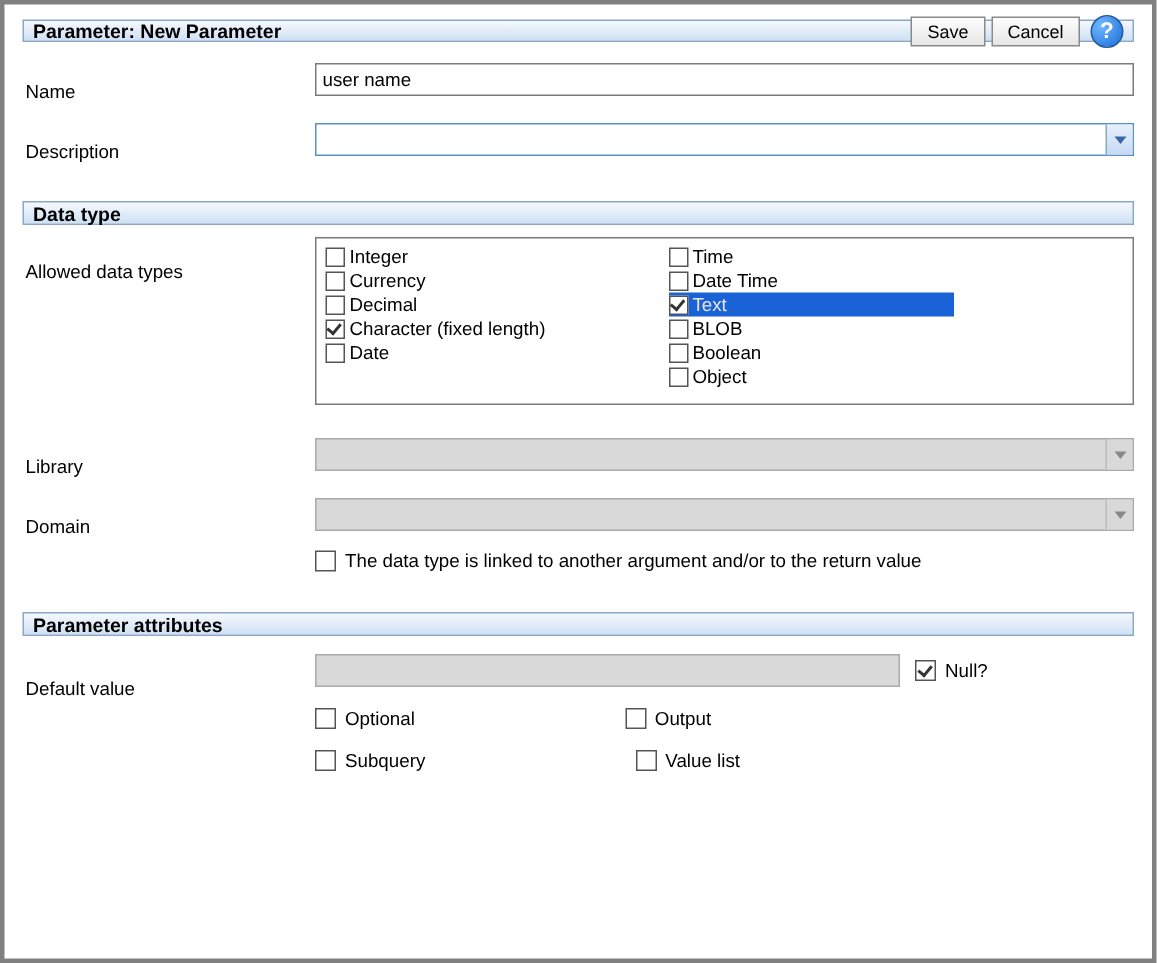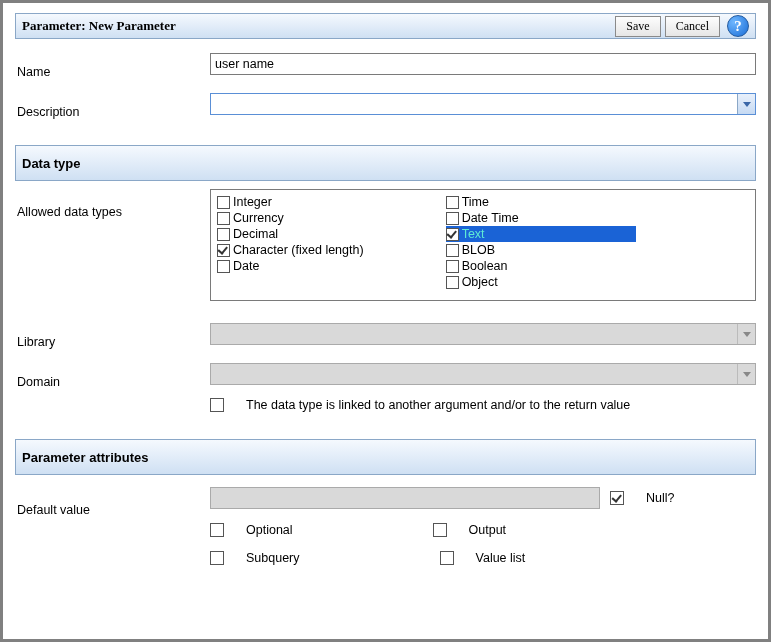--- a/index.html
+++ b/index.html
@@ -22,23 +22,23 @@
   .section-header {
     background: linear-gradient(#f5f9fe, #cfe0f3);
     border: 1px solid #8aa7c7;
     border-radius: 0;
     padding: 2px 6px;
     font-weight: bold;
     font-size: 13px;
     display: flex;
     align-items: center;
     justify-content: space-between;
-    height: 36px;
-  }
-  .section-header.tall { height: 26px; font-family: Liberation Serif, serif; }
+    height: 16px;
+  }
+  .section-header.tall { height: 15px; }
   .header-buttons { display: flex; align-items: center; gap: 4px; }
   .btn {
     background: linear-gradient(#fdfdfd, #e6e6e6);
     border: 1px solid #8a8a8a;
     padding: 2px 10px;
     font-family: inherit;
     font-size: 12px;
     cursor: pointer;
   }
   .help-icon {
@@ -122,21 +122,21 @@
     display:flex; align-items:center;
     height:16px;
     line-height:14px;
     font-size:12.5px;
     padding-right:12px;
     gap:1px;
     cursor:pointer;
   }
   .dt-item.selected {
     background:#1a63d6;
-    color:#5eead4;
+    color:#e5e5e5;
     width:190px;
   }
   .cb {
     width:13px; height:13px;
     border:1px solid #555;
     background:#fff;
     margin-right:2px;
     display:flex; align-items:center; justify-content:center;
     flex-shrink:0;
   }
@@ -148,21 +148,21 @@
     transform: rotate(-50deg) translate(0px,-1px);
   }
   .cb.big { width:14px; height:14px; }
   .link-row {
     display:flex;
     margin-top:8px;
     align-items:center;
   }
   .link-row .label-col { width:195px; }
   .plain-check {
-    display:flex; align-items:center; gap:20px;
+    display:flex; align-items:center; gap:4px;
     font-size:12.5px;
     cursor:pointer;
   }
   .attr-grid {
     display:flex;
     margin-top:12px;
   }
   .attr-grid .label-col { width:195px; }
   .attr-fields { flex:1; }
   .default-row { display:flex; align-items:center; gap:10px; }

